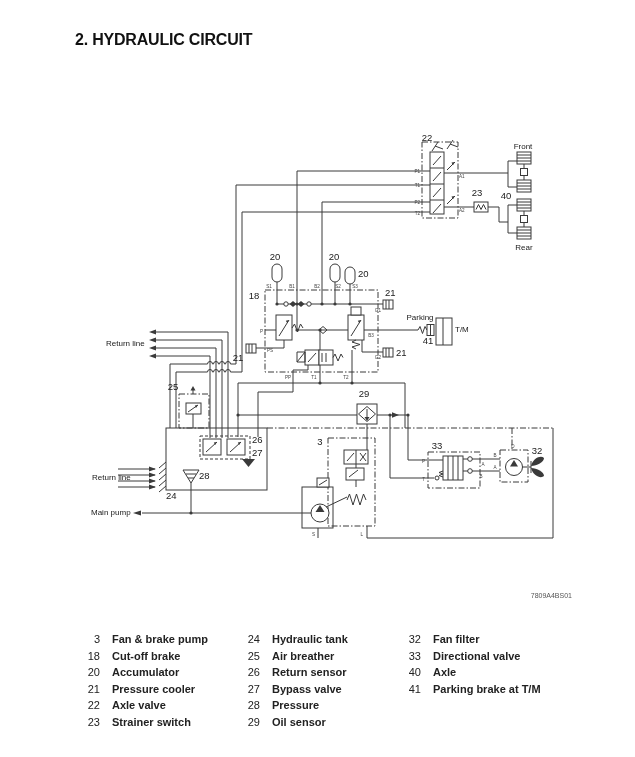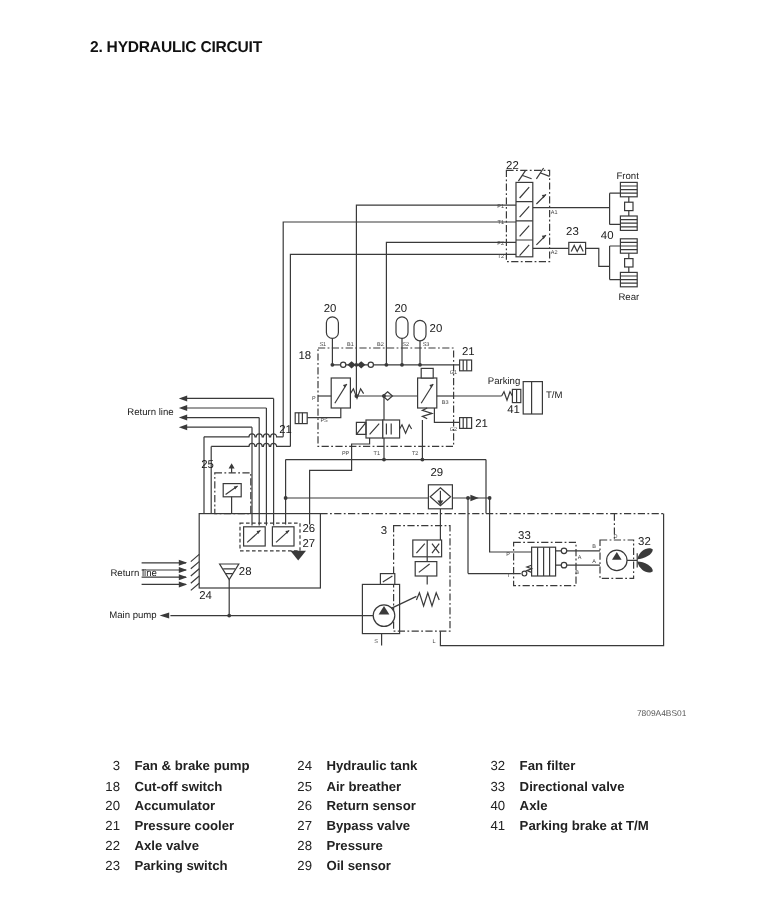--- a/index.html
+++ b/index.html
@@ -1,18 +1,18 @@
 <!DOCTYPE html>
 <html><head>
 <meta charset="utf-8">
 <style>
   html,body{margin:0;padding:0;}
   body{width:635px;height:757px;position:relative;background:#ffffff;
        font-family:"Liberation Sans",sans-serif;overflow:hidden;}
-  .page-title{position:absolute;left:75px;top:31px;font-size:13px;font-weight:bold;
+  .page-title{position:absolute;left:75px;top:31px;font-size:16px;font-weight:bold;
               color:#111;letter-spacing:-0.2px;}
   svg.diagram{position:absolute;left:0;top:0;}
   .ln{fill:none;stroke:#3a3a3a;stroke-width:1;}
   .dd{stroke-dasharray:6 2 1.5 2;}
   .ds{stroke-dasharray:3 2;}
   .fil{fill:#3a3a3a;stroke:none;}
   .wht{fill:#fff;stroke:#3a3a3a;stroke-width:1;}
   text{font-family:"Liberation Sans",sans-serif;}
   .num{font-size:9.5px;fill:#1a1a1a;}
   .wrd{font-size:8px;fill:#1a1a1a;}
@@ -322,37 +322,37 @@
 <div class="figcode">7809A4BS01</div>
 
 <div class="legend">
   <div class="col c1">
     <div class="row">
         <span class="n">3</span>
         <span class="t">Fan &amp; brake pump</span>
       </div>
     <div class="row">
         <span class="n">18</span>
-        <span class="t">Cut-off switch</span>
+        <span class="t">Cut-off brake</span>
       </div>
     <div class="row">
         <span class="n">20</span>
         <span class="t">Accumulator</span>
       </div>
     <div class="row">
         <span class="n">21</span>
         <span class="t">Pressure cooler</span>
       </div>
     <div class="row">
         <span class="n">22</span>
         <span class="t">Axle valve</span>
       </div>
     <div class="row">
         <span class="n">23</span>
-        <span class="t">Parking switch</span>
+        <span class="t">Strainer switch</span>
       </div>
   </div>
   <div class="col c2">
     <div class="row">
         <span class="n">24</span>
         <span class="t">Hydraulic tank</span>
       </div>
     <div class="row">
         <span class="n">25</span>
         <span class="t">Air breather</span>

